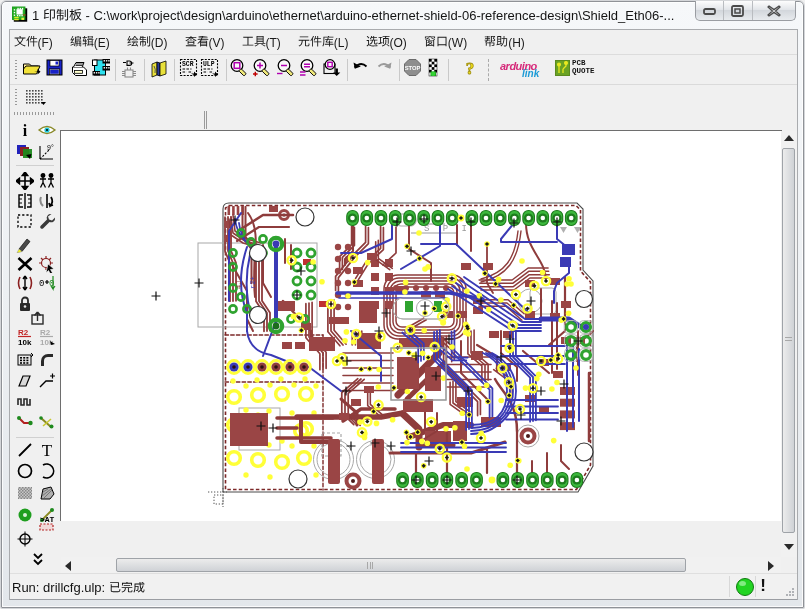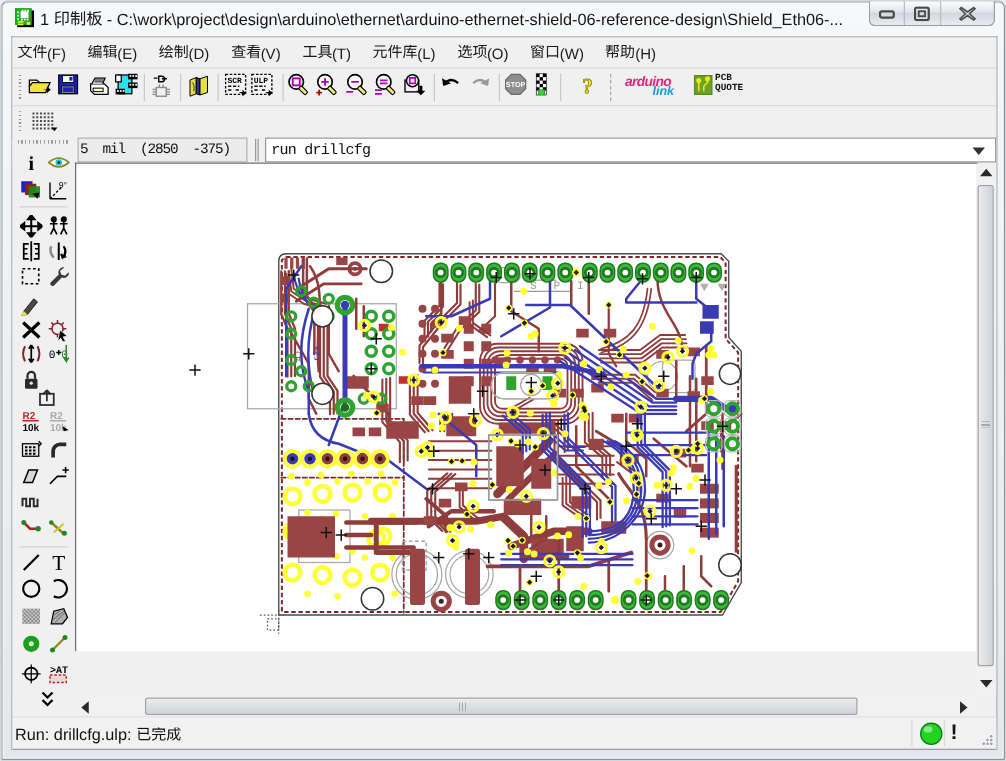--- a/index.html
+++ b/index.html
@@ -331,23 +331,21 @@
               <rect x="17" y="1" width="1.6" height="1.6"></rect>
               <rect x="17" y="4" width="1.6" height="1.6"></rect>
               <rect x="17" y="7" width="1.6" height="1.6"></rect>
               <rect x="17" y="10" width="1.6" height="1.6"></rect>
               <rect x="17" y="13" width="1.6" height="1.6"></rect>
             </g>
             <path d="M17 13 l5 0 -2.5 3 z" fill="#000"></path>
           </svg></div>
       </div>
 <div id="cmdrow">
-<div id="coordbox">5  mil  (2850  -375)</div>
 <div id="splitter"></div>
-<div id="cmdbox">run drillcfg<div id="cmdarrow"></div></div>
 </div>
 <div id="palette">
         <div style="position:absolute;left:4px;top:2px;width:42px;height:3px;background-image:repeating-linear-gradient(90deg,#9a9a9a 0 1px,transparent 1px 3px)"></div>
         <div style="position:absolute;left:6.0px;top:11.0px;width:18px;height:18px"><svg width="18" height="18" viewBox="0 0 18 18">
             <text x="9" y="15" font-size="16" font-weight="bold" font-family="Liberation Serif,serif" text-anchor="middle" fill="#000">i</text>
           </svg></div>
         <div style="position:absolute;left:28.0px;top:11.0px;width:18px;height:18px"><svg width="18" height="18" viewBox="0 0 18 18">
             <path d="M1 9 q8 -7 16 0 q-8 7 -16 0 z" fill="#fff" stroke="#8a8a2a" stroke-width="1.4"></path>
 <circle cx="9" cy="9" r="2.6" fill="#20c8d8"></circle>
             <circle cx="9" cy="9" r="1" fill="#000"></circle>
@@ -512,21 +510,21 @@
           </svg></div>
         <div style="position:absolute;left:28.0px;top:396.0px;width:18px;height:18px"><svg width="18" height="18" viewBox="0 0 18 18">
             <path d="M4 14 L14 4" stroke="#8a8a20" stroke-width="1.8"></path>
 <circle cx="4" cy="14" r="2" fill="#1e8a1e"></circle>
             <circle cx="14" cy="4" r="2" fill="#1e8a1e"></circle>
           </svg></div>
         <div style="position:absolute;left:6.0px;top:420.0px;width:18px;height:18px"><svg width="18" height="18" viewBox="0 0 18 18">
             <circle cx="9" cy="9" r="5" fill="none" stroke="#000" stroke-width="1.4"></circle>
 <path d="M9 1.5 v15 M1.5 9 h15" stroke="#000" stroke-width="1"></path>
           </svg></div>
-        <div style="position:absolute;left:28.0px;top:420.0px;width:18px;height:18px"><svg width="18" height="18" viewBox="0 0 18 18">
+        <div style="position:absolute;left:28.0px;top:404px;width:18px;height:18px"><svg width="18" height="18" viewBox="0 0 18 18">
             <text x="2" y="8" font-size="8" font-weight="bold" font-family="Liberation Mono" fill="#000">&gt;AT</text>
 <rect x="2" y="10" width="13" height="6" fill="#f0d8d8" stroke="#b32020" stroke-width="1.2" stroke-dasharray="2 1.5"></rect>
           </svg></div>
         <div style="position:absolute;left:19.0px;top:440.0px;width:18px;height:18px"><svg width="18" height="18" viewBox="0 0 18 18">
             <path d="M5 4 l4 4 4 -4 M5 10 l4 4 4 -4" fill="none" stroke="#000" stroke-width="1.8"></path>
           </svg></div>
         <div style="position:absolute;left:6px;top:55px;width:38px;height:1px;background:#d0d0d0"></div>
         <div style="position:absolute;left:6px;top:327px;width:38px;height:1px;background:#d0d0d0"></div>
       </div>
 <div id="pcbcanvas"><svg width="721" height="426" viewBox="0 0 721 426">

